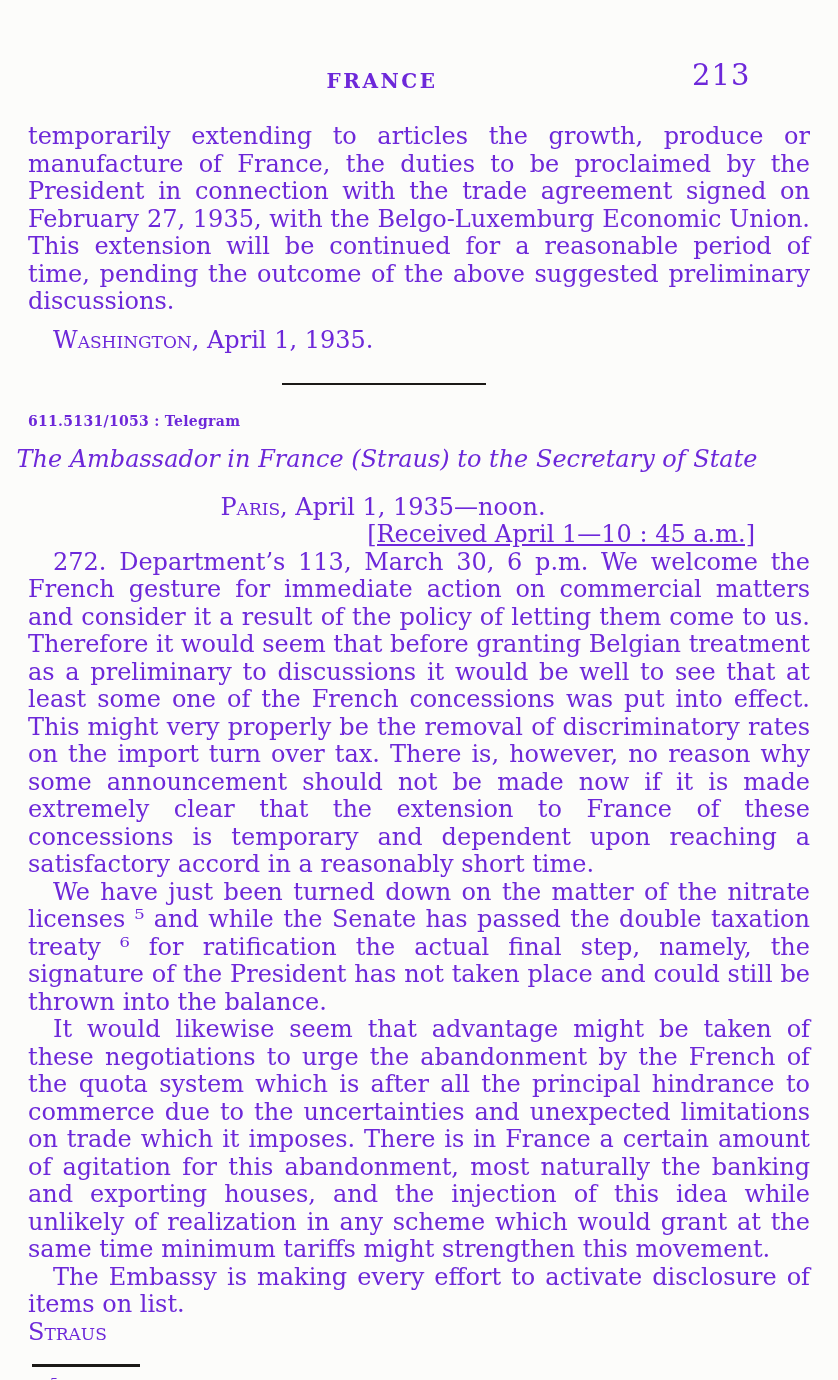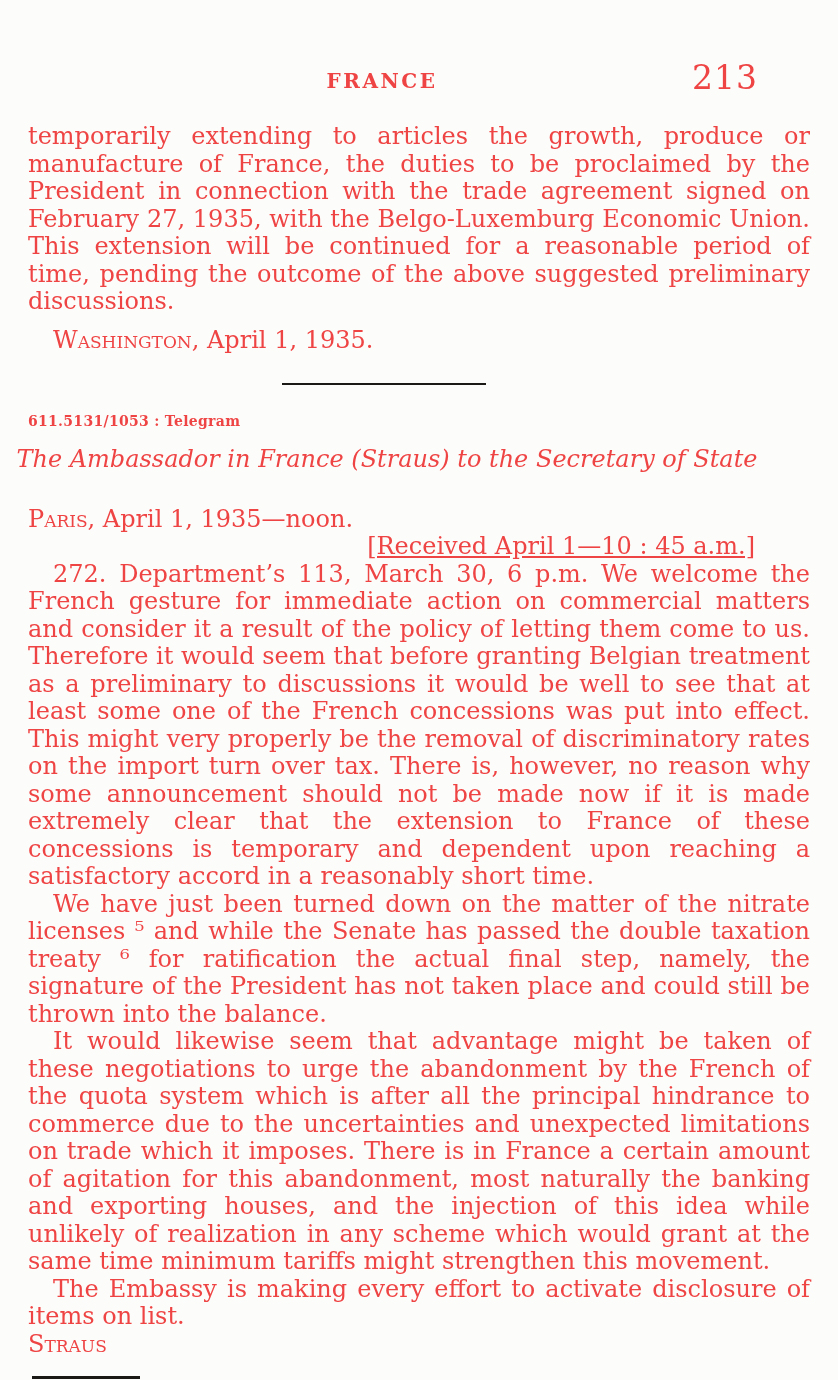--- a/index.html
+++ b/index.html
@@ -6,41 +6,41 @@
     margin: 0;
     padding: 0;
     background: #e8e8e6;
   }
   .page {
     position: relative;
     width: 838px;
     height: 1380px;
     margin: 0 auto;
     background: #fcfcfa;
-    color: #ef4444;
+    color: #6d28d9;
     font-family: "DejaVu Serif", "Liberation Serif", serif;
     overflow: hidden;
   }
   
   .running-head {
     position: absolute;
     top: 69px;
     left: 0;
     right: 0;
     text-align: center;
     transform: translateX(-37px);
     font-size: 20px;
     letter-spacing: 2.5px;
     font-weight: bold;
   }
   .page-number {
     position: absolute;
     top: 58px;
     left: 692px;
-    font-size: 33px;
+    font-size: 29px;
     letter-spacing: 1px;
   }
   
   .text-column {
     position: absolute;
     top: 123px;
     left: 28px;
     width: 782px;
     font-size: 24px;
     line-height: 27.5px;
@@ -71,22 +71,22 @@
   }
   .doc-heading {
     margin-top: 14px;
     text-align: center;
     transform: translateX(-32px);
     font-style: italic;
     font-size: 24px;
     white-space: nowrap;
   }
   .dateline {
-    margin-top: 32px;
-    text-align: left;
+    margin-top: 20px;
+    text-align: center;
     padding-right: 72px;
   }
   .received-line {
     text-align: right;
     padding-right: 55px;
     text-decoration: underline;
   }
   .signature {
     text-align: left;
     padding-right: 78px;

